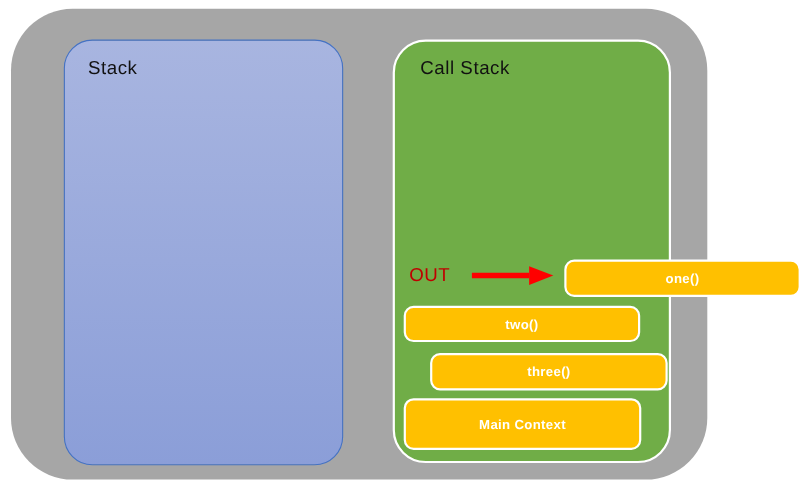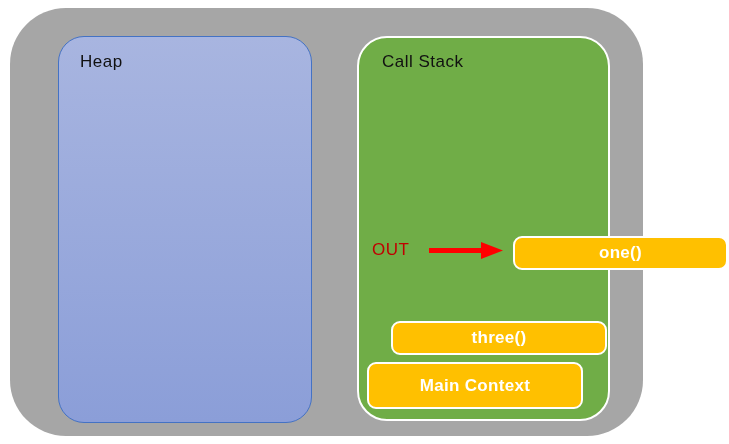--- a/index.html
+++ b/index.html
@@ -73,21 +73,21 @@
     position: absolute;
     background: var(--frame-orange, #FFC000);
     border: 2.5px solid #ffffff;
     border-radius: 9px;
     box-sizing: border-box;
     display: flex;
     align-items: center;
     justify-content: center;
     color: #ffffff;
     font-weight: bold;
-    font-size: 17px;
+    font-size: 12px;
     letter-spacing: 0.3px;
     z-index: 5;
   }
   .frame-one   { left: 513px; top: 236px; width: 215px; height: 34px; }
   .frame-two   { left: 367px; top: 278px; width: 215px; height: 33px; }
   .frame-three { left: 367px; top: 321px; width: 216px; height: 34px; margin-left: 24px; }
   .frame-main  { left: 367px; top: 362px; width: 216px; height: 47px; }
   
   .out-label {
     position: absolute;
@@ -107,36 +107,37 @@
   }
 </style>
 </head>
 <body>
 
 <div class="canvas">
 
   <div class="outer">
 
     <div class="heap">
-      <div class="box-label">Heap</div>
+      <div class="box-label">Stack</div>
     </div>
 
     <div class="stack">
       <div class="box-label">Call Stack</div>
     </div>
 
   </div>
 
   <span class="out-label">OUT</span>
 
   <svg class="out-arrow" width="76" height="19" viewBox="0 0 76 19">
     <line x1="1" y1="9.5" x2="53" y2="9.5" stroke="#FF0000" stroke-width="5"></line>
     <polygon points="53,1 75,9.5 53,18" fill="#FF0000"></polygon>
   </svg>
 
   <div class="frame frame-one">one()</div>
 
+  <div class="frame frame-two">two()</div>
 
   <div class="frame frame-three">three()</div>
 
   <div class="frame frame-main">Main Context</div>
 
 </div>
 
 </body></html>

